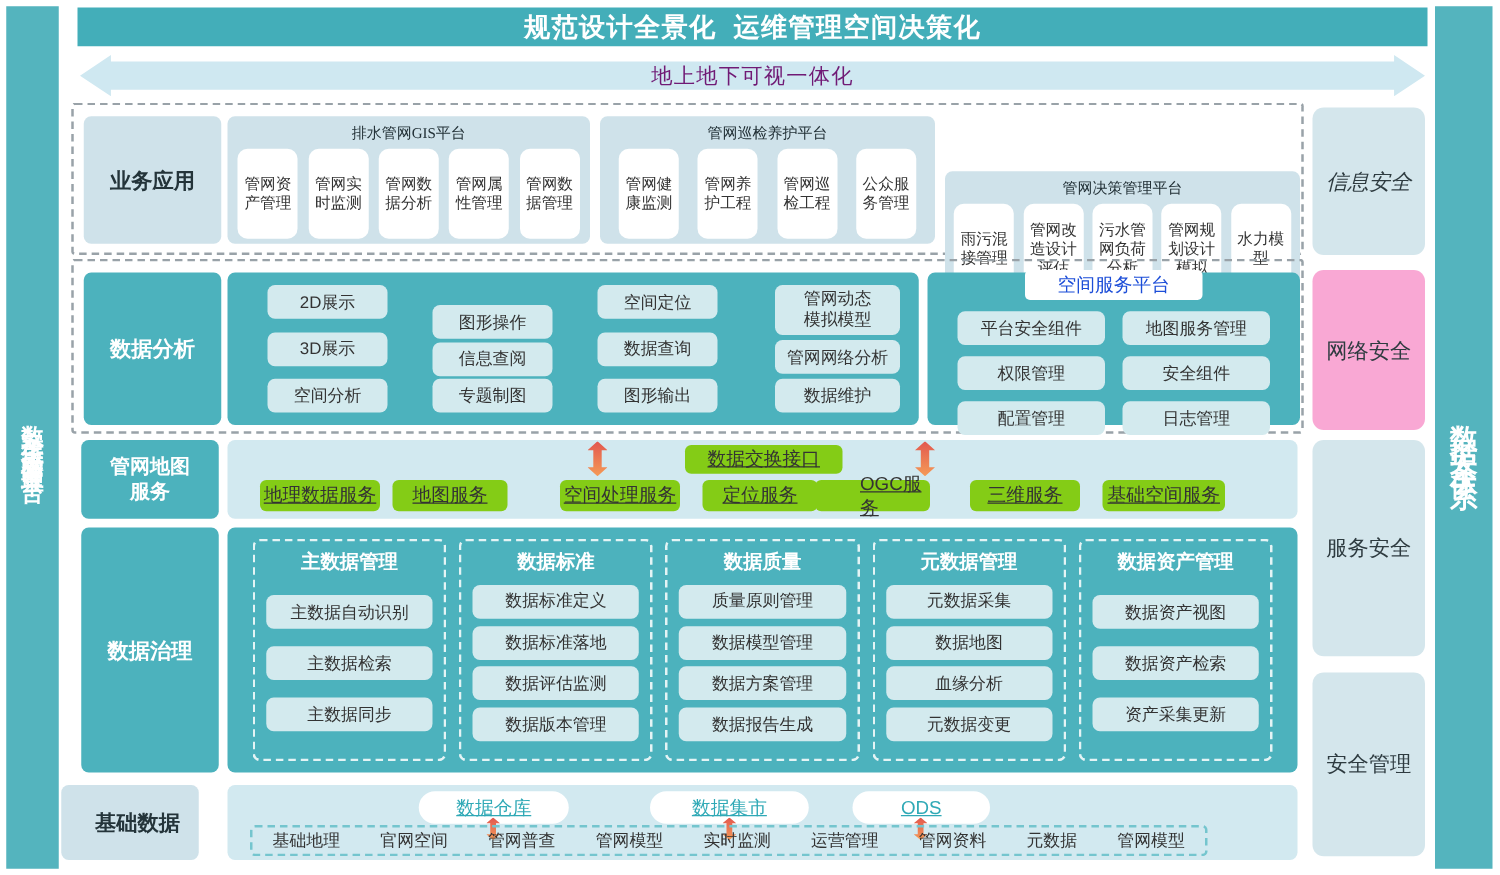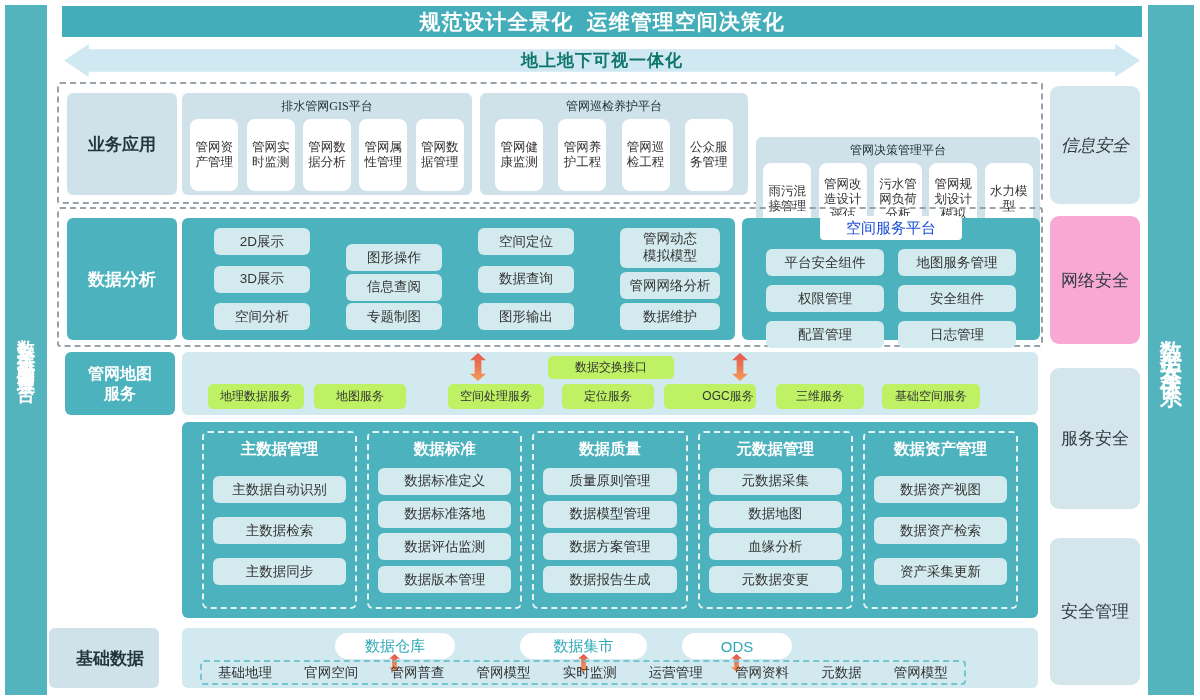--- a/index.html
+++ b/index.html
@@ -18,21 +18,21 @@
 
   
   .top-banner{position:absolute;left:62px;top:6px;width:1080px;height:31px;background:#43aeb9;
               display:flex;align-items:center;justify-content:center;color:#fff;
               font-size:21px;font-weight:bold;white-space:pre;letter-spacing:1px;}
 
   
   .arrow-band{position:absolute;left:64px;top:44px;width:1076px;height:33px;background:#cfe8f1;
               clip-path:polygon(0% 50%,2.3% 0%,2.3% 16%,97.7% 16%,97.7% 0%,100% 50%,97.7% 100%,97.7% 84%,2.3% 84%,2.3% 100%);
               display:flex;align-items:center;justify-content:center;}
-  .arrow-band span{color:#0f766e;font-size:17px;font-weight:bold;letter-spacing:1px;}
+  .arrow-band span{color:#701a75;font-size:17px;font-weight:normal;letter-spacing:1px;}
 
   
   .row-dashed{position:absolute;left:57px;width:986px;border:2px dashed #99a2a8;border-radius:3px;}
   .row1{top:82px;height:122px;}
   .row2{top:207px;height:140px;}
 
   .label-box{position:absolute;display:flex;align-items:center;justify-content:center;
              border-radius:6px;font-weight:bold;font-size:17px;text-align:center;}
   .label-light{background:#cfe2ea;color:#24343a;}
   .label-teal{background:#4cb2bd;color:#fff;}
@@ -51,37 +51,37 @@
          justify-content:space-between;}
   .chip{background:#d3eaee;border-radius:6px;display:flex;align-items:center;justify-content:center;
         text-align:center;font-size:13.5px;color:#333;height:27px;}
   .chip.tall{height:40px;line-height:1.25;white-space:pre-line;}
   .sp-header{position:relative;margin:-2px auto 0;width:142px;height:24px;background:#fff;border-radius:4px;
              display:flex;align-items:center;justify-content:center;font-size:15px;color:#1d4ed8;}
   .sp-grid{position:absolute;left:24px;right:24px;top:31px;bottom:9px;display:grid;
            grid-template-columns:1fr 1fr;gap:9px 14px;}
 
   
-  .wbox{position:absolute;background:#bef264;border-radius:5px;display:flex;align-items:center;
-        justify-content:center;font-size:12px;color:#333;height:25px;}
+  .wbox{position:absolute;background:#84cc16;border-radius:5px;display:flex;align-items:center;
+        justify-content:center;font-size:15px;color:#333;height:25px;text-decoration:underline;}
   .updown-arrow{position:absolute;background:linear-gradient(#e2574f,#f59b57);
         clip-path:polygon(50% 0%,100% 26%,71% 26%,71% 74%,100% 74%,50% 100%,0% 74%,29% 74%,29% 26%,0% 26%);}
   .pre{white-space:pre-line;}
 
   
   .gov-wrap{position:absolute;left:20px;right:20px;top:9px;bottom:9px;display:flex;gap:10px;}
   .gov-section{flex:1;border:2px dashed rgba(255,255,255,.85);border-radius:6px;display:flex;
                flex-direction:column;padding:3px 9px 8px;}
   .gov-title{text-align:center;color:#fff;font-weight:bold;font-size:15.5px;margin:3px 0 2px;}
   .gov-items{flex:1;display:flex;flex-direction:column;justify-content:space-evenly;}
   .gov-items .chip{height:27px;}
 
   
   .store-box{position:absolute;top:5px;height:26px;background:#fff;border-radius:13px;display:flex;
-             align-items:center;justify-content:center;color:#2fa9b6;font-size:15px;}
+             align-items:center;justify-content:center;color:#2fa9b6;font-size:15px;text-decoration:underline;}
   .src-dashed{position:absolute;left:18px;top:32px;width:766px;height:25px;border:2px dashed #74c5ce;
               border-radius:4px;display:flex;align-items:center;justify-content:space-around;}
   .src-item{font-size:13.5px;color:#333;}
 
   
   .sec-box{position:absolute;left:1050px;width:90px;border-radius:9px;display:flex;align-items:center;
            justify-content:center;font-size:17px;color:#2e3b40;background:#d4e6ec;}
 </style>
 </head>
 <body>
@@ -184,25 +184,26 @@
 
   <div class="panel-light" style="left:182px;top:352px;width:856px;height:63px;background:#d2e9f0;">
     <div class="updown-arrow" style="left:288px;top:1px;width:16px;height:28px;"></div>
     <div class="updown-arrow" style="left:550px;top:1px;width:16px;height:28px;"></div>
     <div class="wbox" style="left:366px;top:4px;width:126px;height:23px;">数据交换接口</div>
 
     <div class="wbox" style="left:26px;top:32px;width:96px;">地理数据服务</div>
     <div class="wbox" style="left:132px;top:32px;width:92px;">地图服务</div>
     <div class="wbox" style="left:266px;top:32px;width:96px;">空间处理服务</div>
     <div class="wbox" style="left:380px;top:32px;width:92px;">定位服务</div>
-    <div class="wbox" style="left:482px;top:32px;width:92px;padding-left:36px;">OGC服务</div>
+    <div class="wbox" style="left:470px;top:32px;width:92px;padding-left:36px;">OGC服务</div>
     <div class="wbox" style="left:594px;top:32px;width:88px;">三维服务</div>
     <div class="wbox" style="left:700px;top:32px;width:98px;">基础空间服务</div>
   </div>
 
+  <div class="label-box label-teal" style="left:65px;top:422px;width:110px;height:196px;">数据治理</div>
 
   <div class="panel-teal" style="left:182px;top:422px;width:856px;height:196px;">
     <div class="gov-wrap">
 
       <div class="gov-section">
         <div class="gov-title">主数据管理</div>
         <div class="gov-items">
           <div class="chip">主数据自动识别</div>
           <div class="chip">主数据检索</div>
           <div class="chip">主数据同步</div>
@@ -270,16 +271,16 @@
       <span class="src-item">实时监测</span>
       <span class="src-item">运营管理</span>
       <span class="src-item">管网资料</span>
       <span class="src-item">元数据</span>
       <span class="src-item">管网模型</span>
     </div>
   </div>
 
   <div class="sec-box" style="top:86px;height:118px;font-style:italic;">信息安全</div>
   <div class="sec-box" style="top:216px;height:128px;background:#f9a8d4;">网络安全</div>
-  <div class="sec-box" style="top:368px;height:141px;">服务安全</div>
+  <div class="sec-box" style="top:352px;height:173px;">服务安全</div>
   <div class="sec-box" style="top:538px;height:147px;">安全管理</div>
 
 </div>
 
 </body></html>

